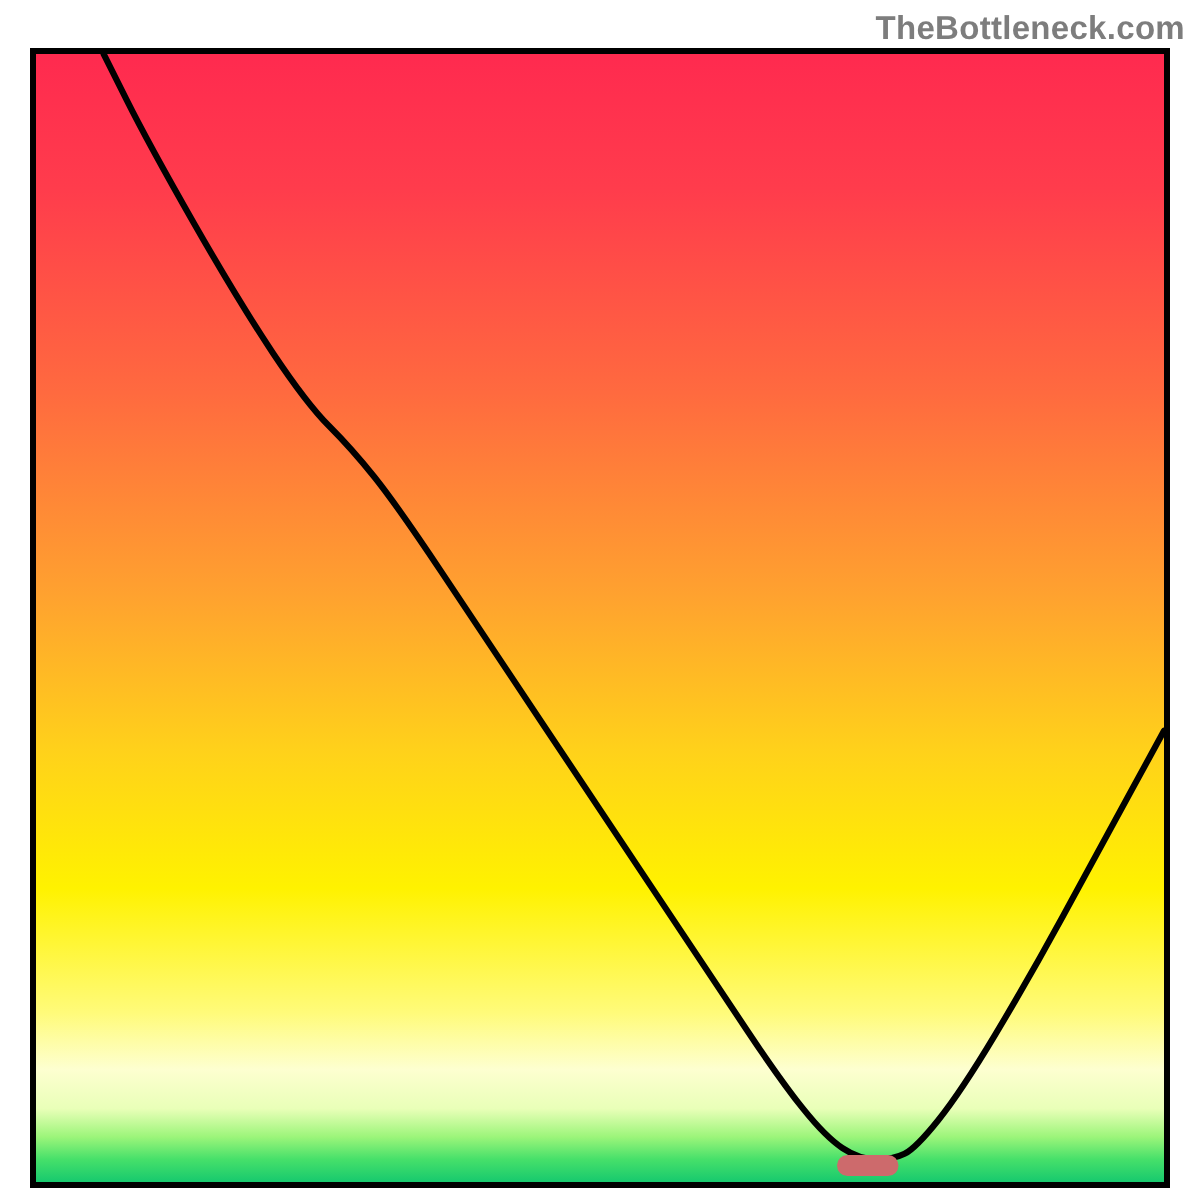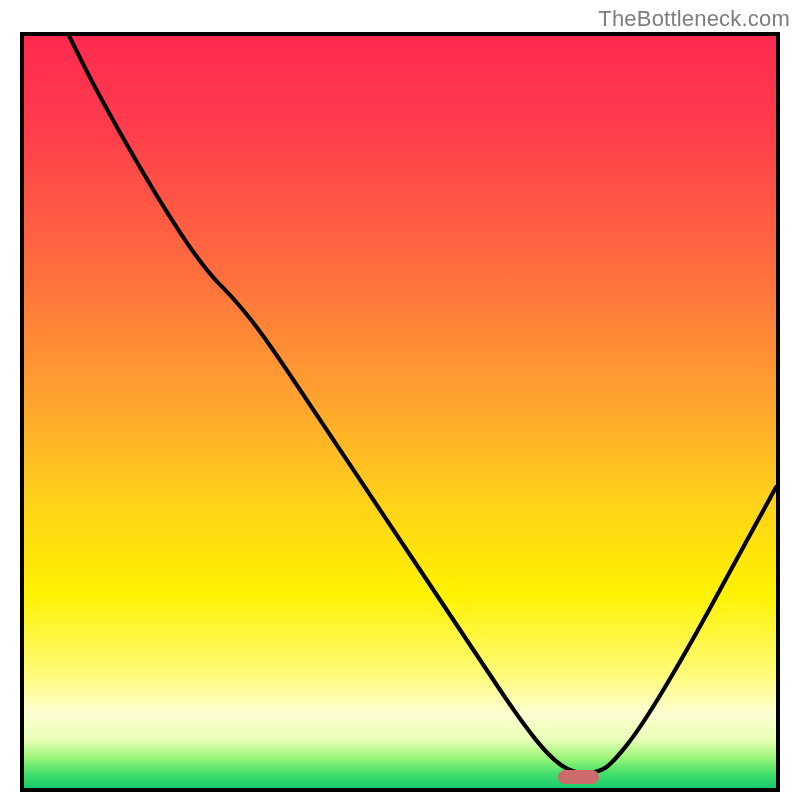--- a/index.html
+++ b/index.html
@@ -13,21 +13,21 @@
   .wrap {
     position: relative;
     width: 800px;
     height: 800px;
   }
   .watermark {
     position: absolute;
     top: 6px;
     right: 10px;
     font-family: Arial, Helvetica, sans-serif;
-    font-weight: 400;
+    font-weight: 700;
     font-size: 22px;
     color: #7d7d7d;
     letter-spacing: 0.2px;
   }
   .plot {
     position: absolute;
     left: 20px;
     top: 32px;
     width: 760px;
     height: 760px;

